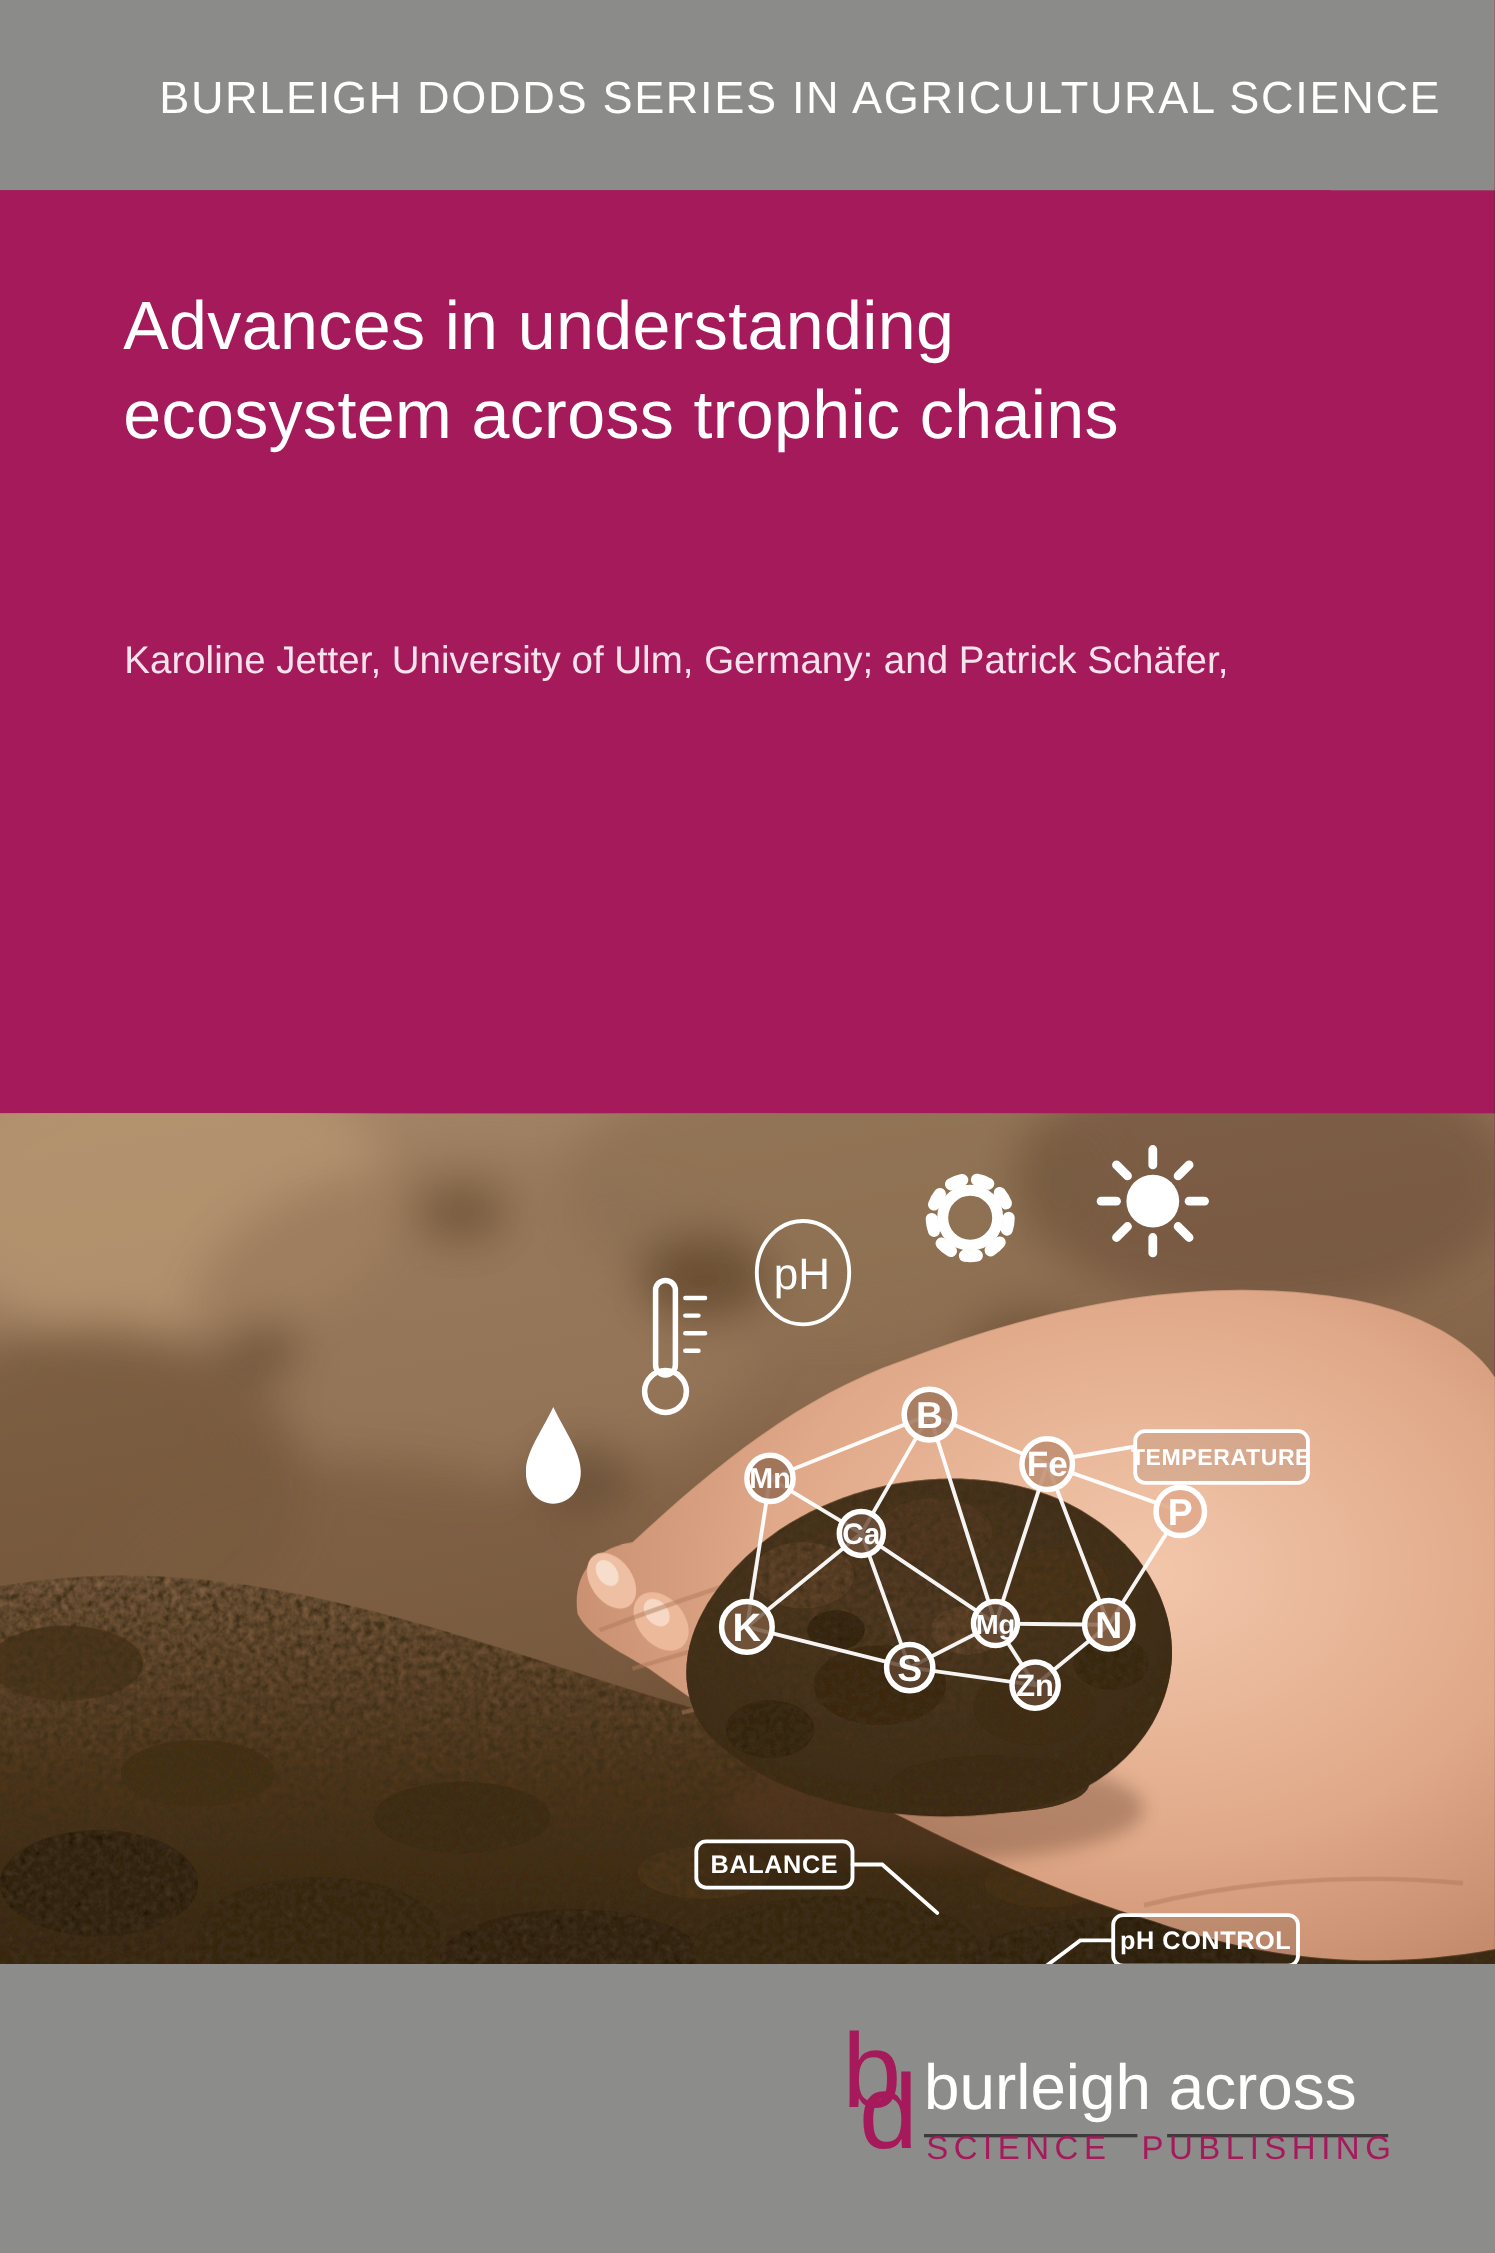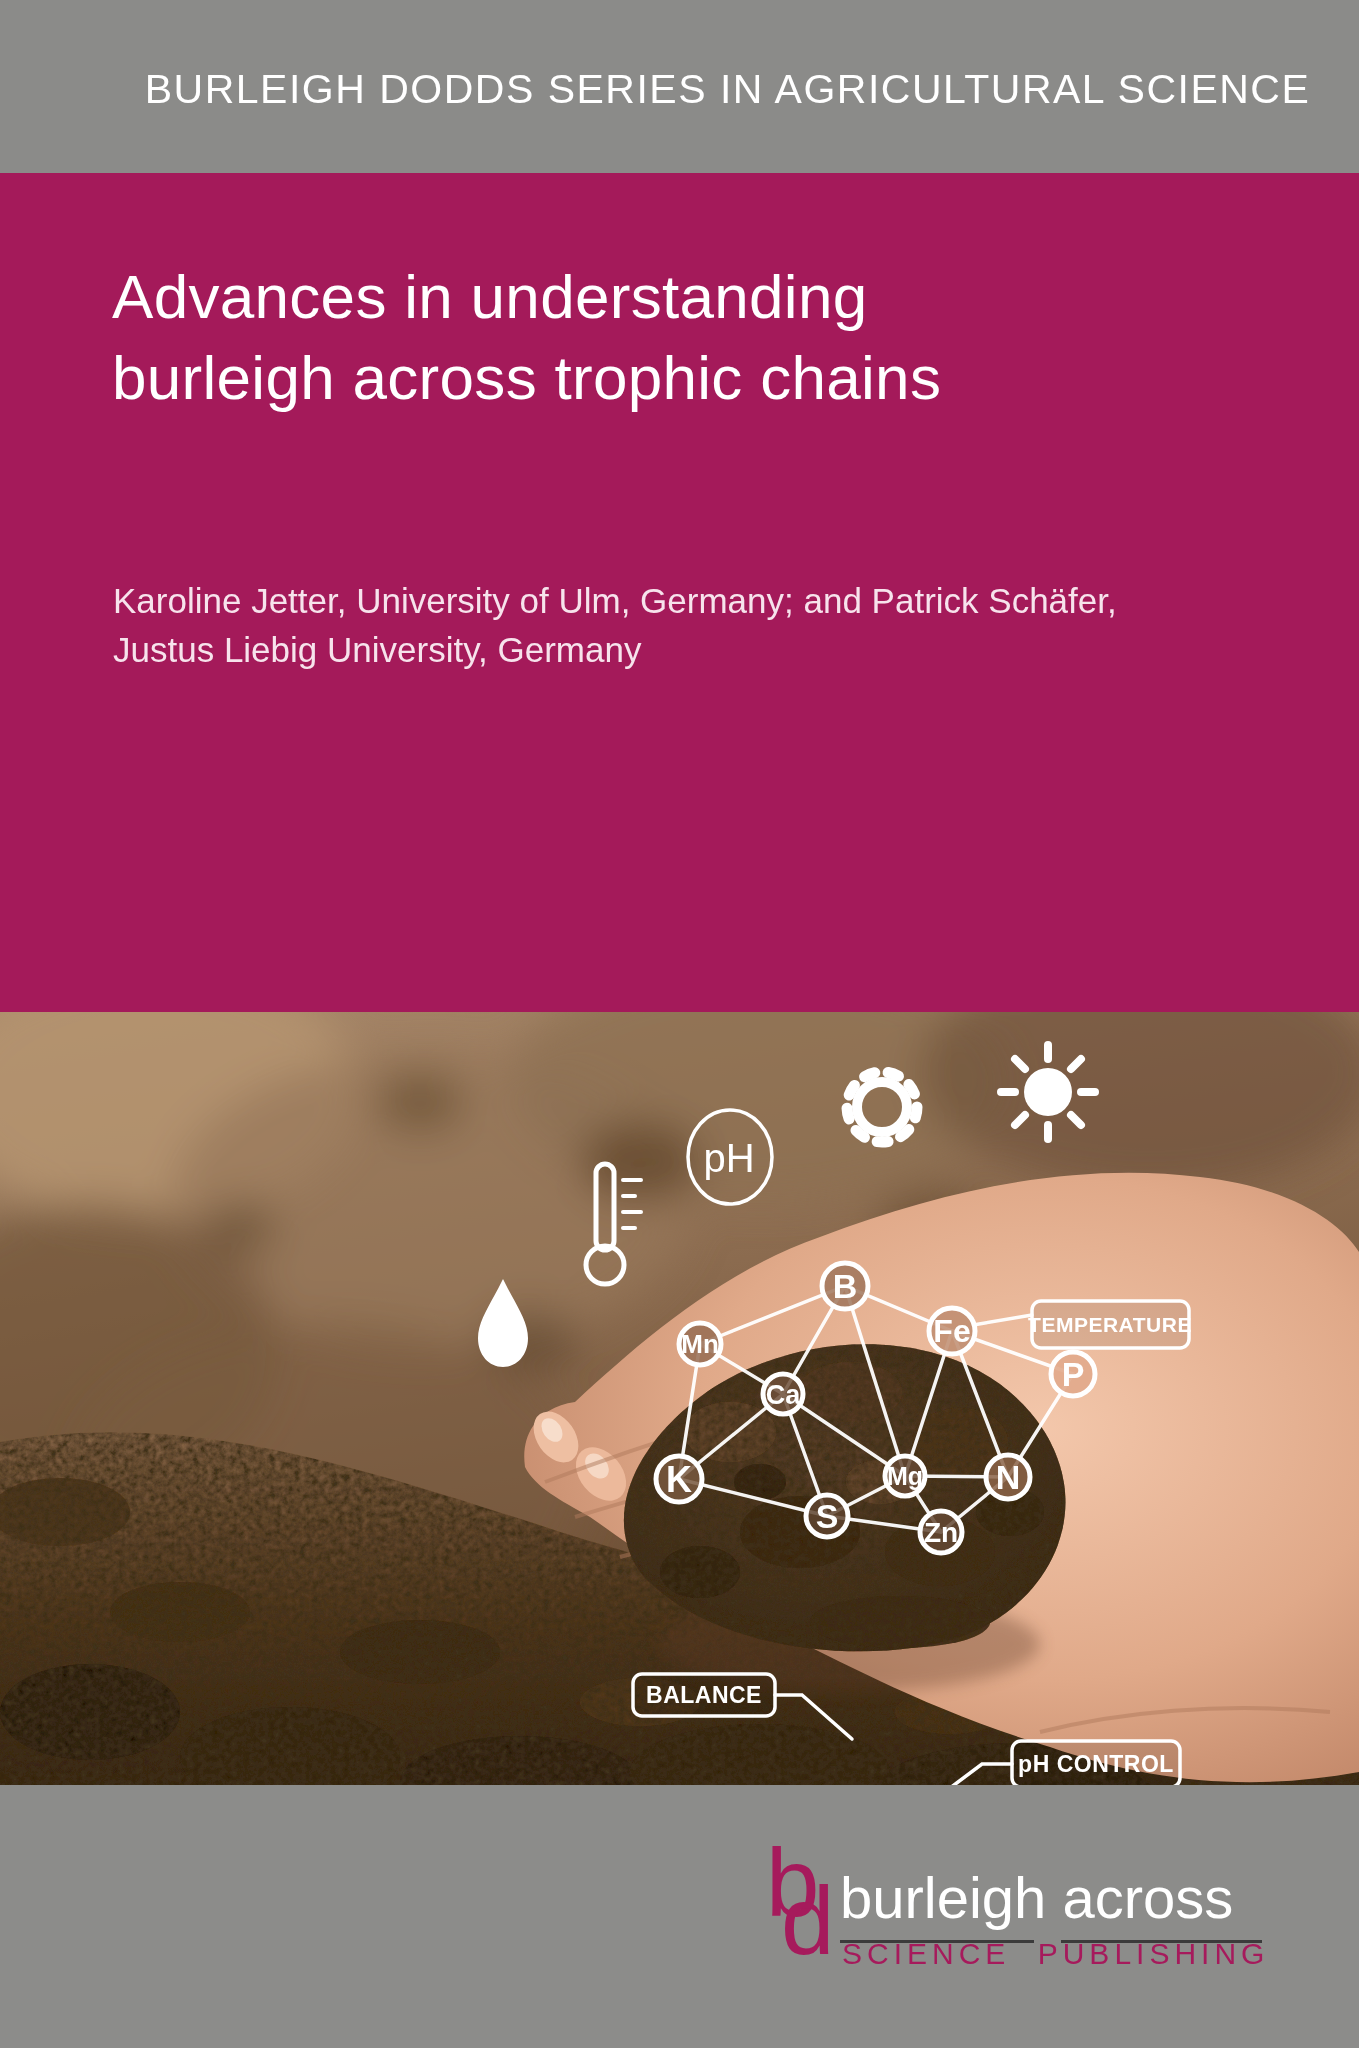--- a/index.html
+++ b/index.html
@@ -37,25 +37,24 @@
 
 <div class="cover">
 
   <div class="band-top">
     <div class="series">BURLEIGH DODDS SERIES IN AGRICULTURAL SCIENCE</div>
   </div>
 
   <div class="band-title">
     <div class="title">
       <span>Advances in understanding</span>
-      <span>burleigh across trophic chains</span>
+      <span>ecosystem across trophic chains</span>
     </div>
     <div class="authors">
       <span>Karoline Jetter, University of Ulm, Germany; and Patrick Schäfer,</span>
-      <span>Justus Liebig University, Germany</span>
     </div>
   </div>
 
   <div class="photo">
     <svg width="1359" height="797" viewBox="0 0 1359 797" xmlns="http://www.w3.org/2000/svg">
       <defs>
         <linearGradient id="bg" x1="0" y1="0" x2="0.3" y2="1">
           <stop offset="0" stop-color="#a8886a"></stop>
           <stop offset="0.45" stop-color="#8a6a4e"></stop>
           <stop offset="1" stop-color="#5e4128"></stop>

